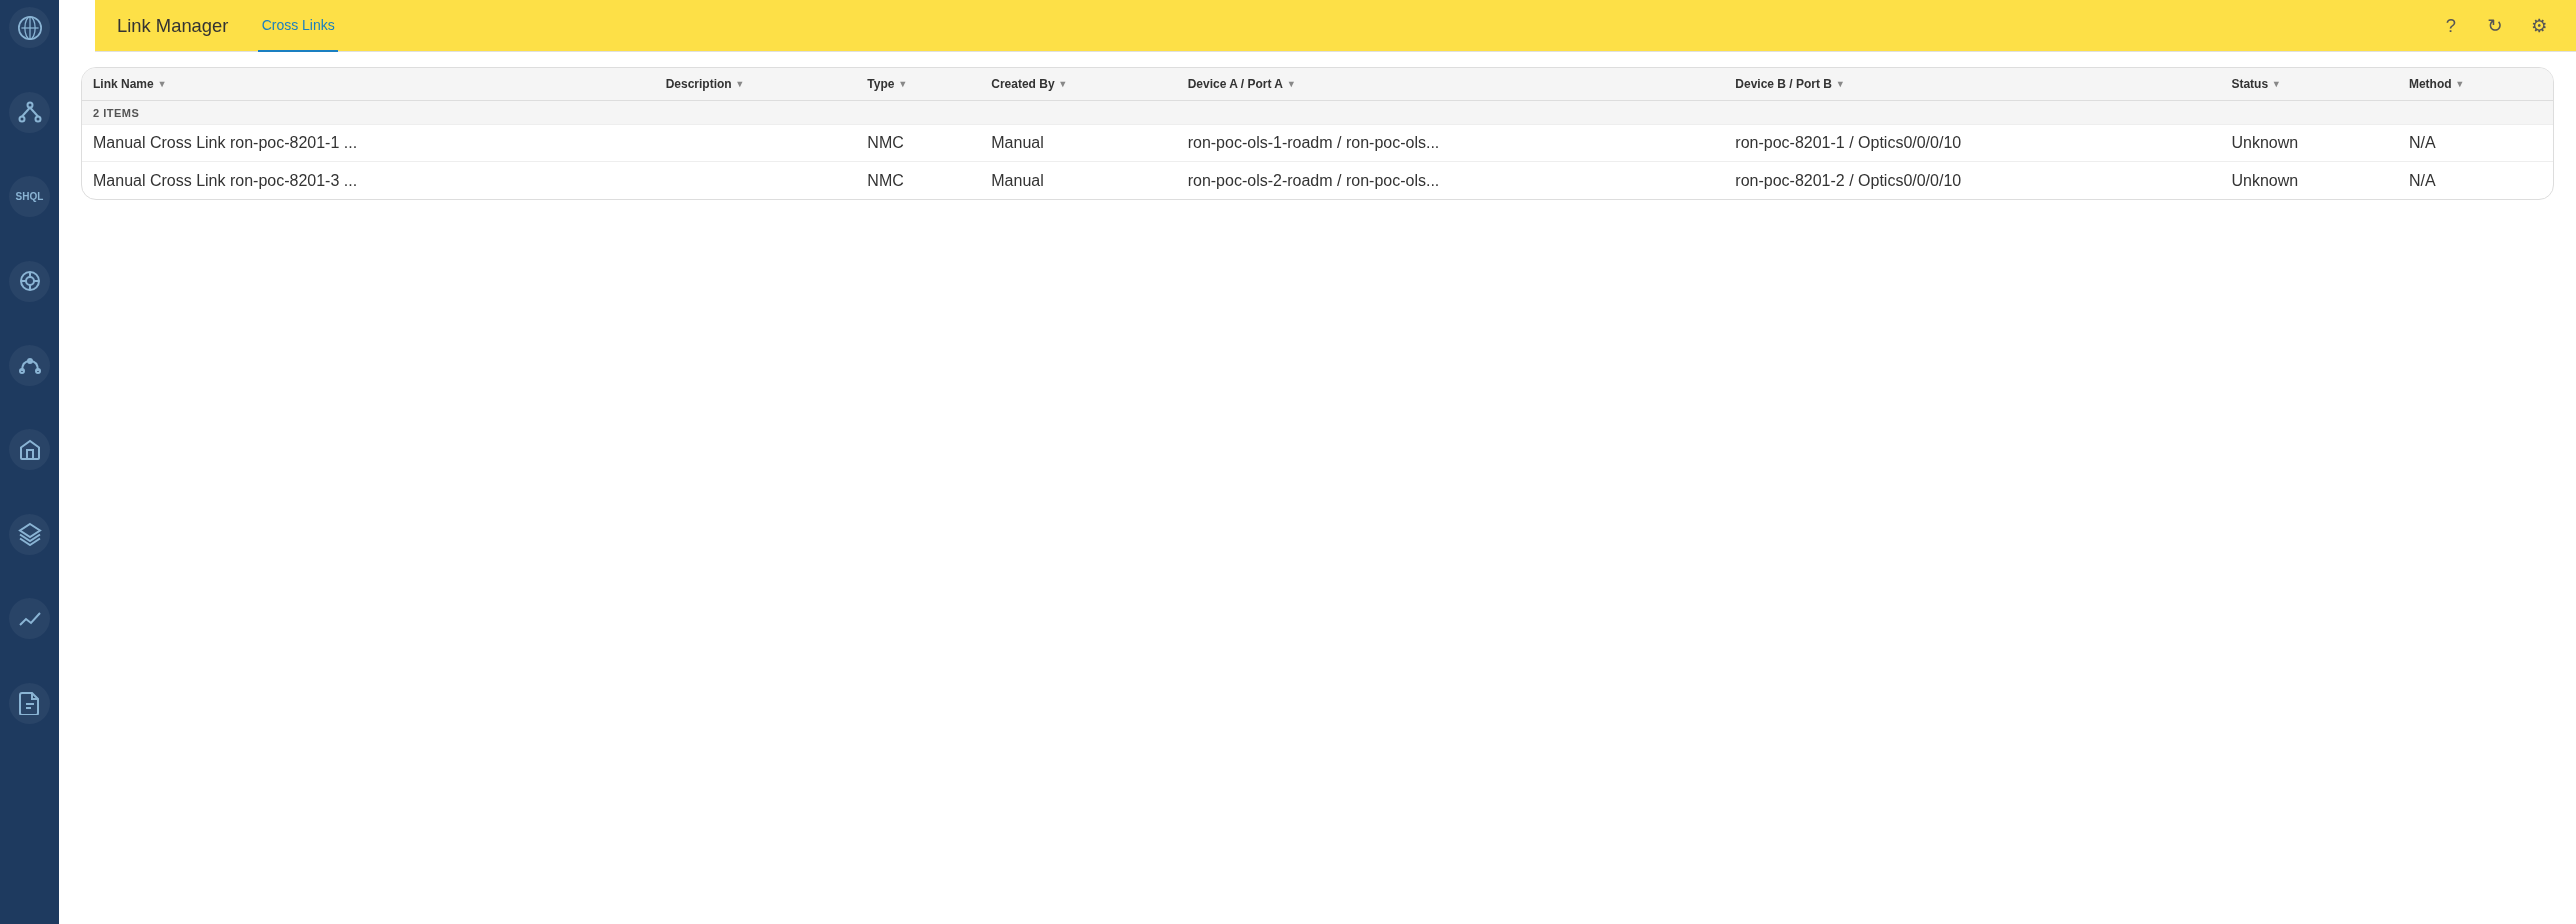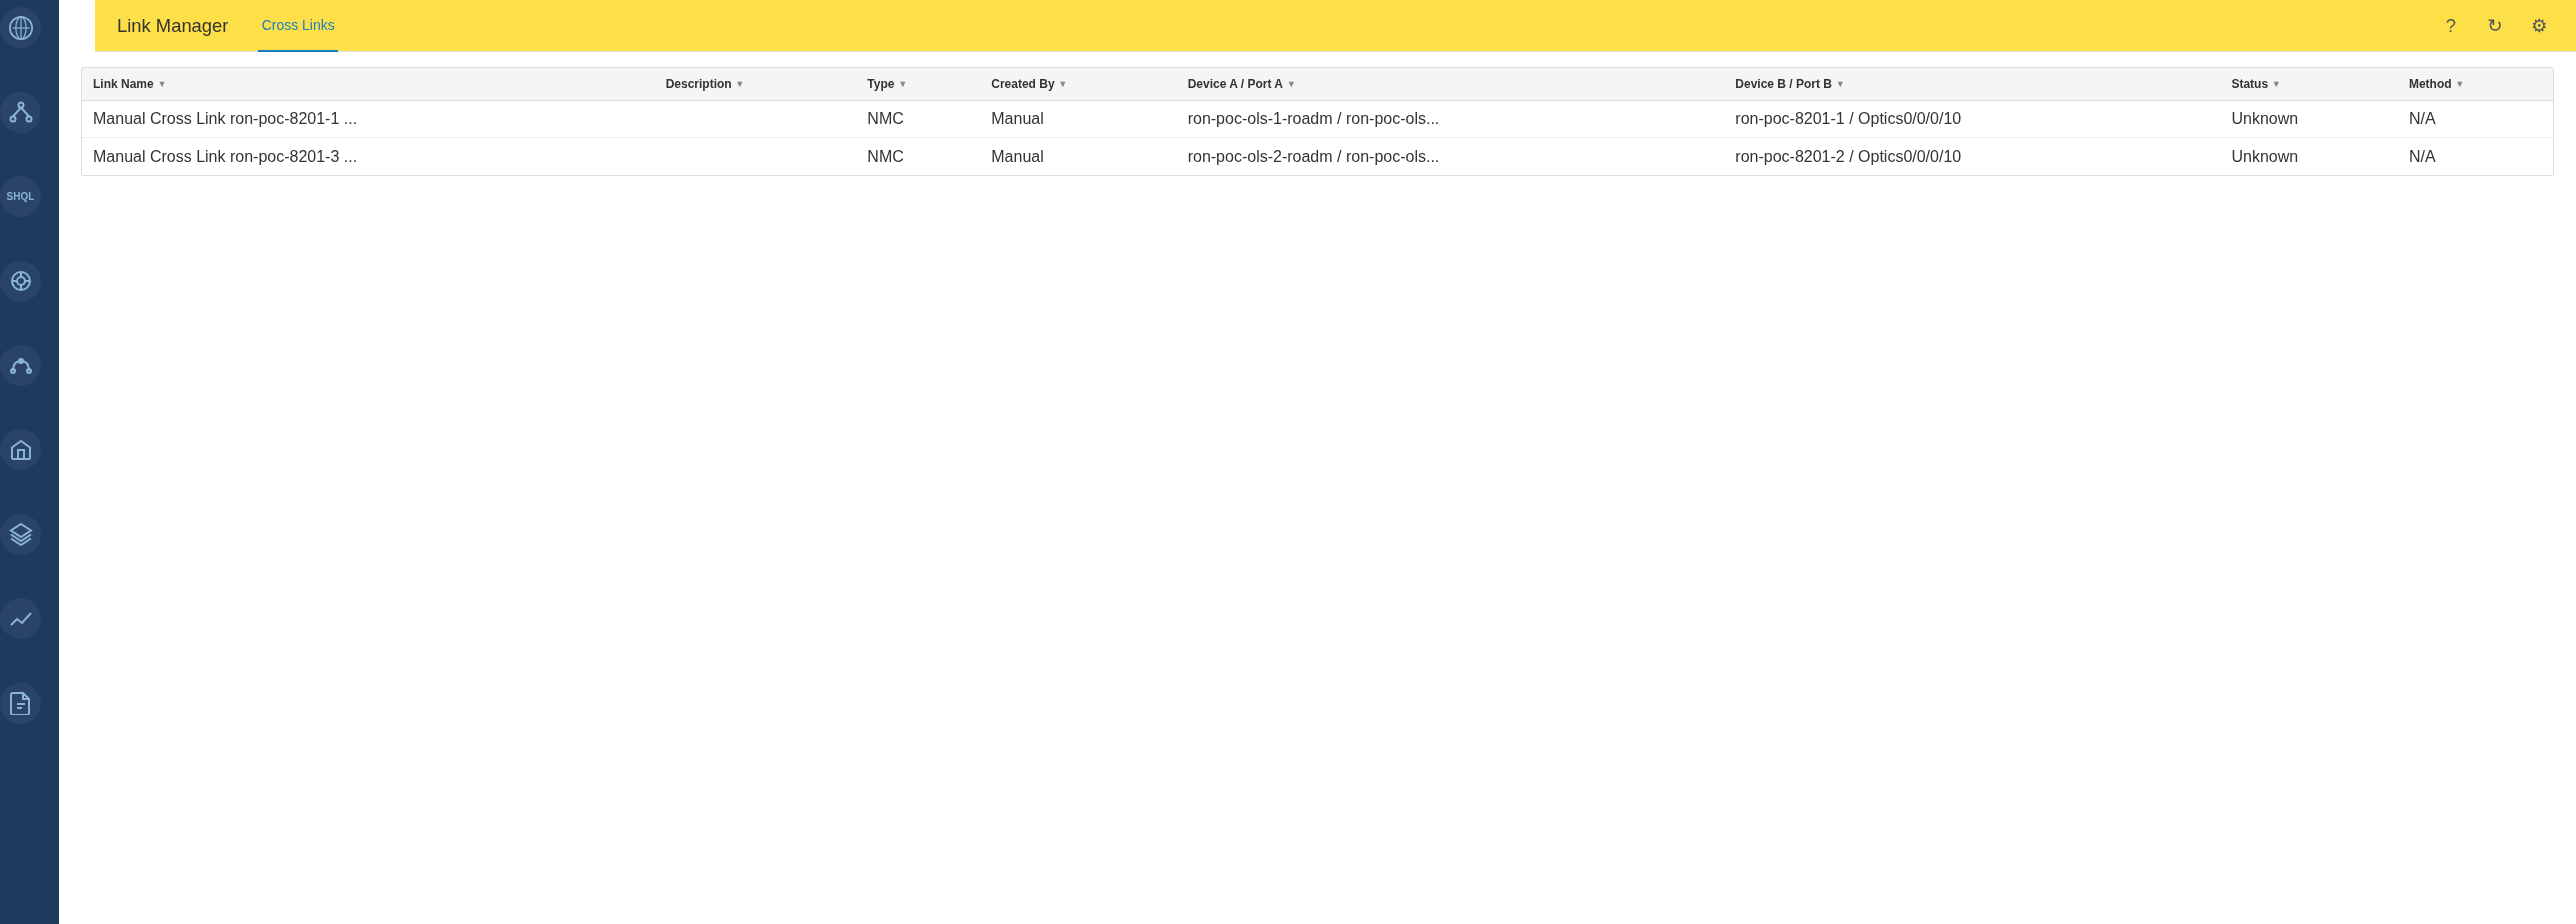--- a/index.html
+++ b/index.html
@@ -4,21 +4,21 @@
   <style>
     * { box-sizing: border-box; margin: 0; padding: 0; }
     body { font-family: Arial, sans-serif; font-size: 13px; background: #fff; display: flex; height: 100vh; overflow: hidden; }
 
     
     .sidebar {
       width: 59px;
       background: #1e3a5f;
       display: flex;
       flex-direction: column;
-      align-items: flex-start;
+      align-items: center;
       padding-top: 7.4px;
       flex-shrink: 0;
       gap: 36px;
     }
     .sidebar-item {
       width: 41px;
       height: 41px;
       border-radius: 50%;
       display: flex;
       align-items: center;
@@ -132,21 +132,21 @@
       cursor: pointer;
       font-size: 13px;
       display: flex;
       align-items: center;
       gap: 5.5px;
     }
 
     
     .table-container {
       border: 0.9px solid #ddd;
-      border-radius: 2px;
+      border-radius: 15px;
       overflow: hidden;
     }
     table {
       width: 100%;
       border-collapse: collapse;
     }
     thead tr {
       background: #f5f5f5;
     }
     th {
@@ -331,20 +331,23 @@
             <th>
               <div class="col-header">
                 <span>Method</span>
                 <span class="filter-icon">▼</span>
               </div>
             </th>
           </tr>
         </thead>
         <tbody id="table-body">
 
+        <tr style="background: rgb(245, 245, 245);">
+              <td colspan="8" style="padding: 5.5px 11px; font-size: 11px; font-weight: 700; color: rgb(85, 85, 85); text-transform: uppercase; letter-spacing: 0.5px;">2 ITEMS</td>
+            </tr>
             <tr>
               <td>Manual Cross Link ron-poc-8201-1 ...</td>
               <td></td>
               <td>NMC</td>
               <td>Manual</td>
               <td>ron-poc-ols-1-roadm / ron-poc-ols...</td>
               <td>ron-poc-8201-1 / Optics0/0/0/10</td>
               <td>Unknown</td>
               <td>N/A</td>
             </tr>

